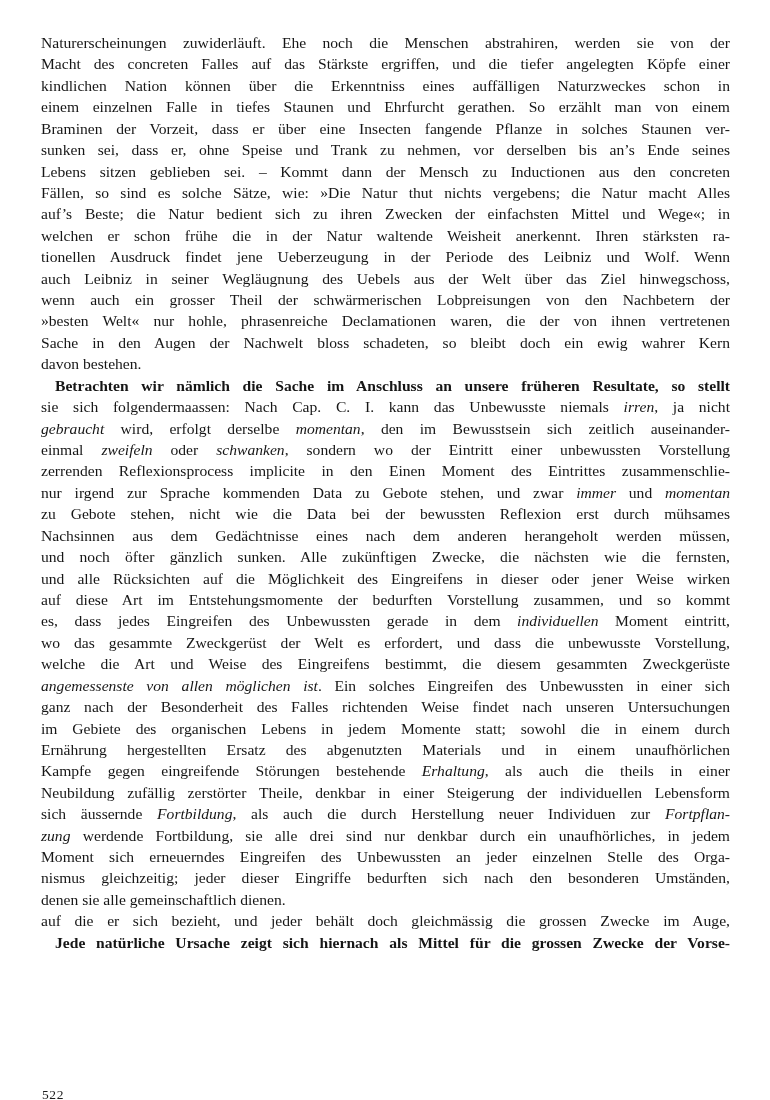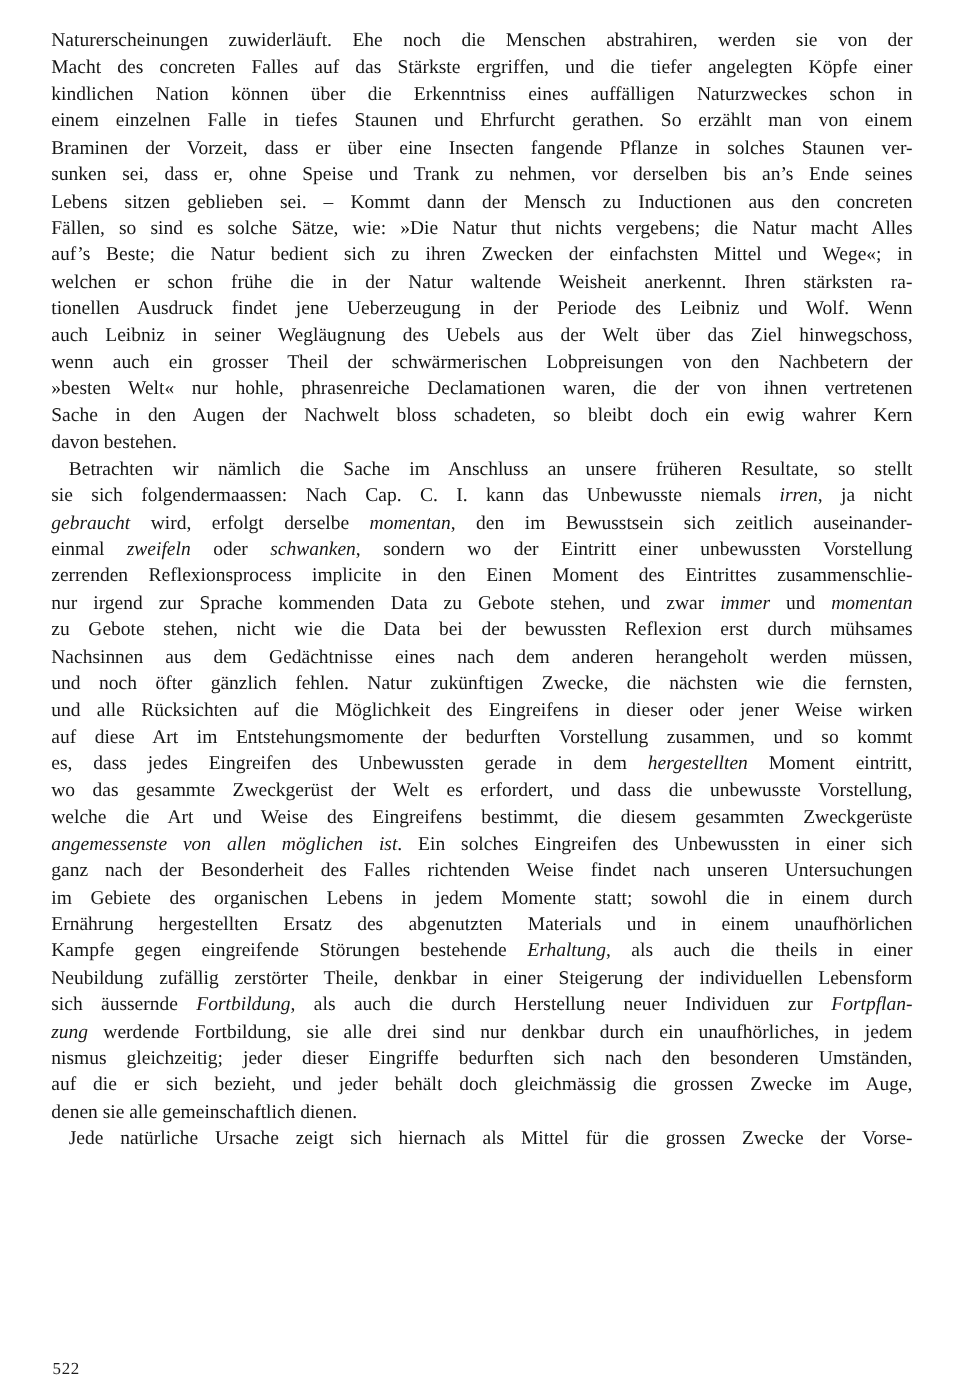--- a/index.html
+++ b/index.html
@@ -12,38 +12,39 @@
     width: 770px;
     height: 1100px;
     background: #ffffff;
     font-family: "Liberation Serif", "DejaVu Serif", serif;
     color: #161616;
     overflow: hidden;
   }
   .text-block {
     position: absolute;
     left: 41px;
-    top: 22px;
+    top: 32px;
     width: 689px;
     font-size: 15.6px;
     line-height: 21.42px;
   }
   .para {
     margin: 0;
     padding: 0;
   }
   .line {
     text-align: justify;
     text-align-last: justify;
   }
   .line.para-last {
     text-align-last: left;
   }
   .line.indent {
     text-indent: 14px;
+    font-weight: bold;
   }
   .line em {
     font-style: italic;
   }
   .page-number {
     position: absolute;
     left: 42px;
     top: 1087px;
     font-size: 13.5px;
     letter-spacing: 0.6px;
@@ -75,36 +76,37 @@
       </div>
       <div class="para">
         <div class="line indent">Betrachten wir nämlich die Sache im Anschluss an unsere früheren Resultate, so stellt</div>
         <div class="line">sie sich folgendermaassen: Nach Cap. C. I. kann das Unbewusste niemals <em>irren</em>, ja nicht</div>
         <div class="line"><em>gebraucht</em> wird, erfolgt derselbe <em>momentan</em>, den im Bewusstsein sich zeitlich auseinander-</div>
         <div class="line">einmal <em>zweifeln</em> oder <em>schwanken</em>, sondern wo der Eintritt einer unbewussten Vorstellung</div>
         <div class="line">zerrenden Reflexionsprocess implicite in den Einen Moment des Eintrittes zusammenschlie-</div>
         <div class="line">nur irgend zur Sprache kommenden Data zu Gebote stehen, und zwar <em>immer</em> und <em>momentan</em></div>
         <div class="line">zu Gebote stehen, nicht wie die Data bei der bewussten Reflexion erst durch mühsames</div>
         <div class="line">Nachsinnen aus dem Gedächtnisse eines nach dem anderen herangeholt werden müssen,</div>
-        <div class="line">und noch öfter gänzlich fehlen. Natur zukünftigen Zwecke, die nächsten wie die fernsten,</div>
+        <div class="line">und noch öfter gänzlich sunken. Alle zukünftigen Zwecke, die nächsten wie die fernsten,</div>
         <div class="line">und alle Rücksichten auf die Möglichkeit des Eingreifens in dieser oder jener Weise wirken</div>
         <div class="line">auf diese Art im Entstehungsmomente der bedurften Vorstellung zusammen, und so kommt</div>
-        <div class="line">es, dass jedes Eingreifen des Unbewussten gerade in dem <em>hergestellten</em> Moment eintritt,</div>
+        <div class="line">es, dass jedes Eingreifen des Unbewussten gerade in dem <em>individuellen</em> Moment eintritt,</div>
         <div class="line">wo das gesammte Zweckgerüst der Welt es erfordert, und dass die unbewusste Vorstellung,</div>
         <div class="line">welche die Art und Weise des Eingreifens bestimmt, die diesem gesammten Zweckgerüste</div>
         <div class="line"><em>angemessenste von allen möglichen ist</em>. Ein solches Eingreifen des Unbewussten in einer sich</div>
         <div class="line">ganz nach der Besonderheit des Falles richtenden Weise findet nach unseren Untersuchungen</div>
         <div class="line">im Gebiete des organischen Lebens in jedem Momente statt; sowohl die in einem durch</div>
         <div class="line">Ernährung hergestellten Ersatz des abgenutzten Materials und in einem unaufhörlichen</div>
         <div class="line">Kampfe gegen eingreifende Störungen bestehende <em>Erhaltung</em>, als auch die theils in einer</div>
         <div class="line">Neubildung zufällig zerstörter Theile, denkbar in einer Steigerung der individuellen Lebensform</div>
         <div class="line">sich äussernde <em>Fortbildung</em>, als auch die durch Herstellung neuer Individuen zur <em>Fortpflan-</em></div>
         <div class="line"><em>zung</em> werdende Fortbildung, sie alle drei sind nur denkbar durch ein unaufhörliches, in jedem</div>
+        <div class="line">Moment sich erneuerndes Eingreifen des Unbewussten an jeder einzelnen Stelle des Orga-</div>
         <div class="line">nismus gleichzeitig; jeder dieser Eingriffe bedurften sich nach den besonderen Umständen,</div>
+        <div class="line para-last">denen sie alle gemeinschaftlich dienen.</div>
         <div class="line">auf die er sich bezieht, und jeder behält doch gleichmässig die grossen Zwecke im Auge,</div>
-        <div class="line para-last">denen sie alle gemeinschaftlich dienen.</div>
       </div>
       <div class="para">
         <div class="line indent">Jede natürliche Ursache zeigt sich hiernach als Mittel für die grossen Zwecke der Vorse-</div>
       </div>
     </div>
   <div class="page-number">522</div>
 </div>
 
 </body></html>

